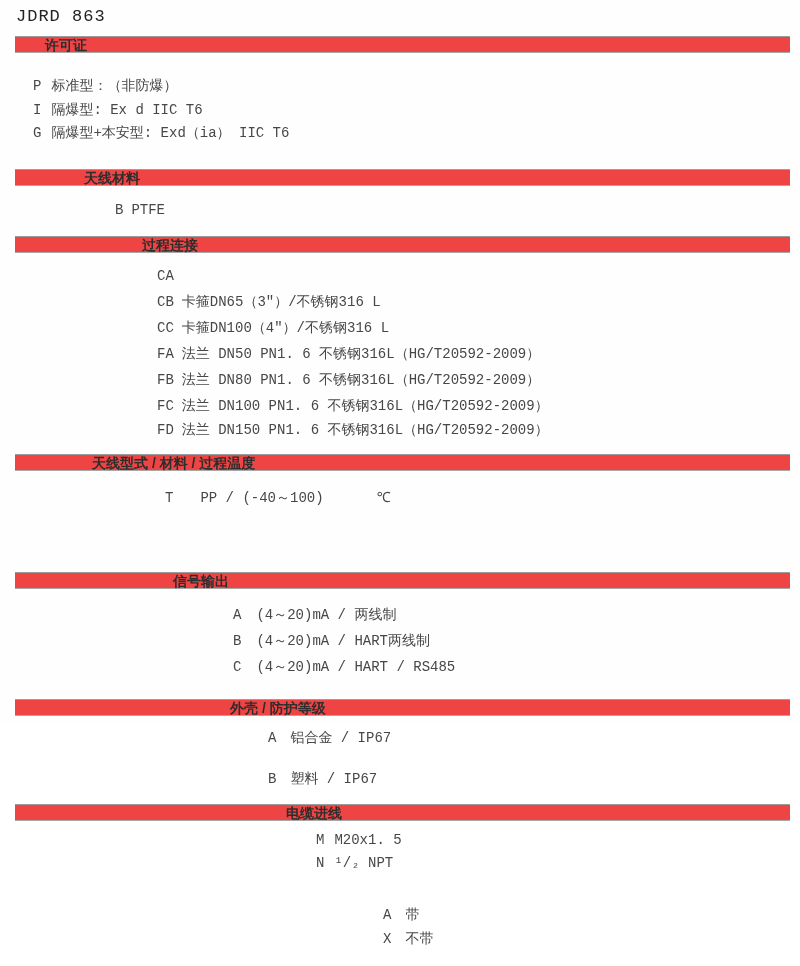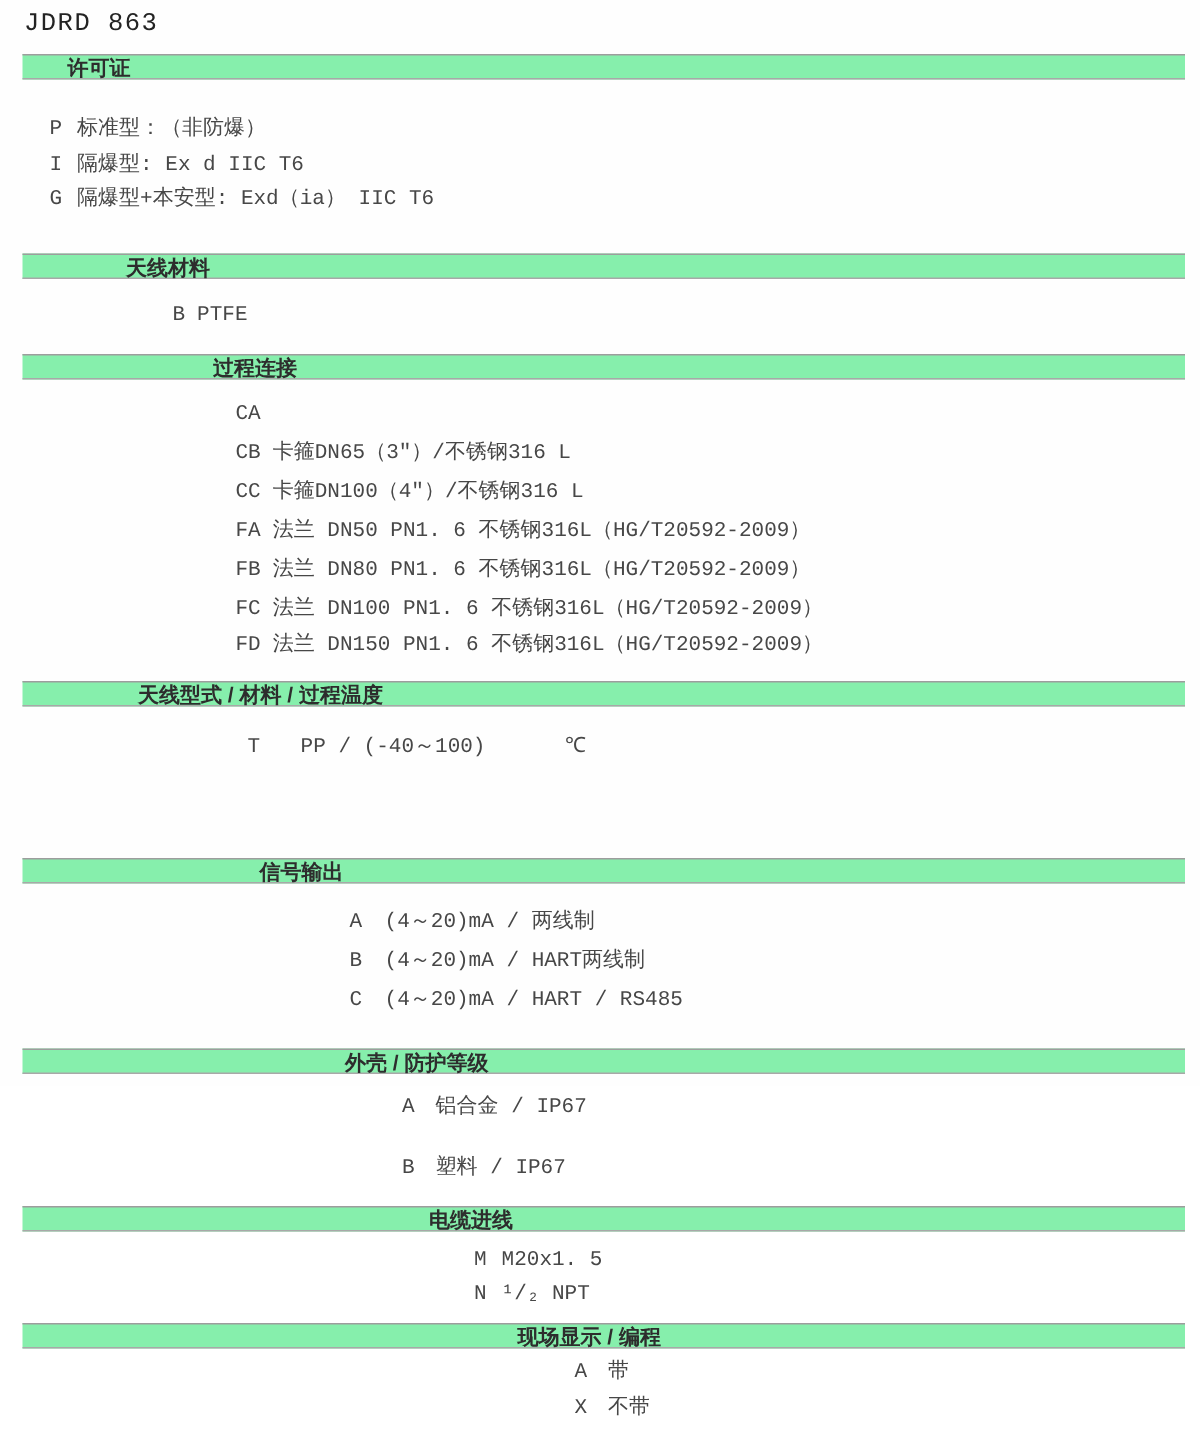--- a/index.html
+++ b/index.html
@@ -13,21 +13,21 @@
   .page{
     position:absolute;left:0;top:0;width:800px;height:724px;background:#fefefe;
   }
   .title{
     position:absolute;left:16px;top:7px;
     font-family:"Liberation Mono","DejaVu Sans Mono",monospace;
     font-size:17px;line-height:20px;color:#232323;letter-spacing:1px;
   }
   .bar{
     position:absolute;left:15px;width:775px;height:17px;
-    background:#86efac;
+    background:#ef4444;
     border-top:1px solid #9d9d9d;border-bottom:1px solid #a8a8a8;
     box-sizing:border-box;
   }
   .bar-label{
     position:absolute;top:0;
     font-size:14px;line-height:16px;font-weight:bold;color:#2d2d2d;
     white-space:pre;
   }
   .row{
     position:absolute;display:flex;align-items:baseline;
@@ -143,23 +143,20 @@
   </div>
   <div class="row" style="left:316px;top:831px;column-gap:10px">
     <span class="code">M</span>
     <span class="lbl">M20x1. 5</span>
   </div>
   <div class="row" style="left:316px;top:854px;column-gap:10px">
     <span class="code">N</span>
     <span class="lbl">¹/₂ NPT</span>
   </div>
 
-  <div class="bar" style="top:882px">
-    <span class="bar-label" style="left:330px">现场显示 / 编程</span>
-  </div>
   <div class="row" style="left:383px;top:906px;column-gap:14px">
     <span class="code">A</span>
     <span class="lbl">带</span>
   </div>
   <div class="row" style="left:383px;top:930px;column-gap:14px">
     <span class="code">X</span>
     <span class="lbl">不带</span>
   </div>
 
 </div>

